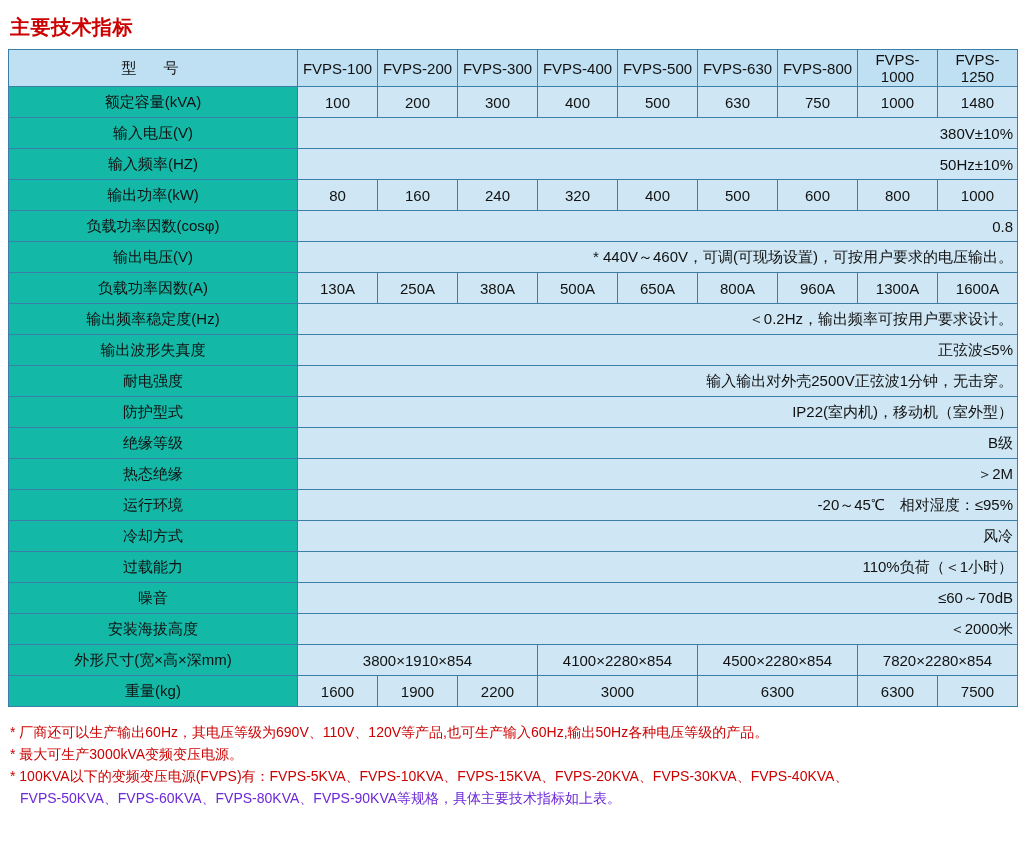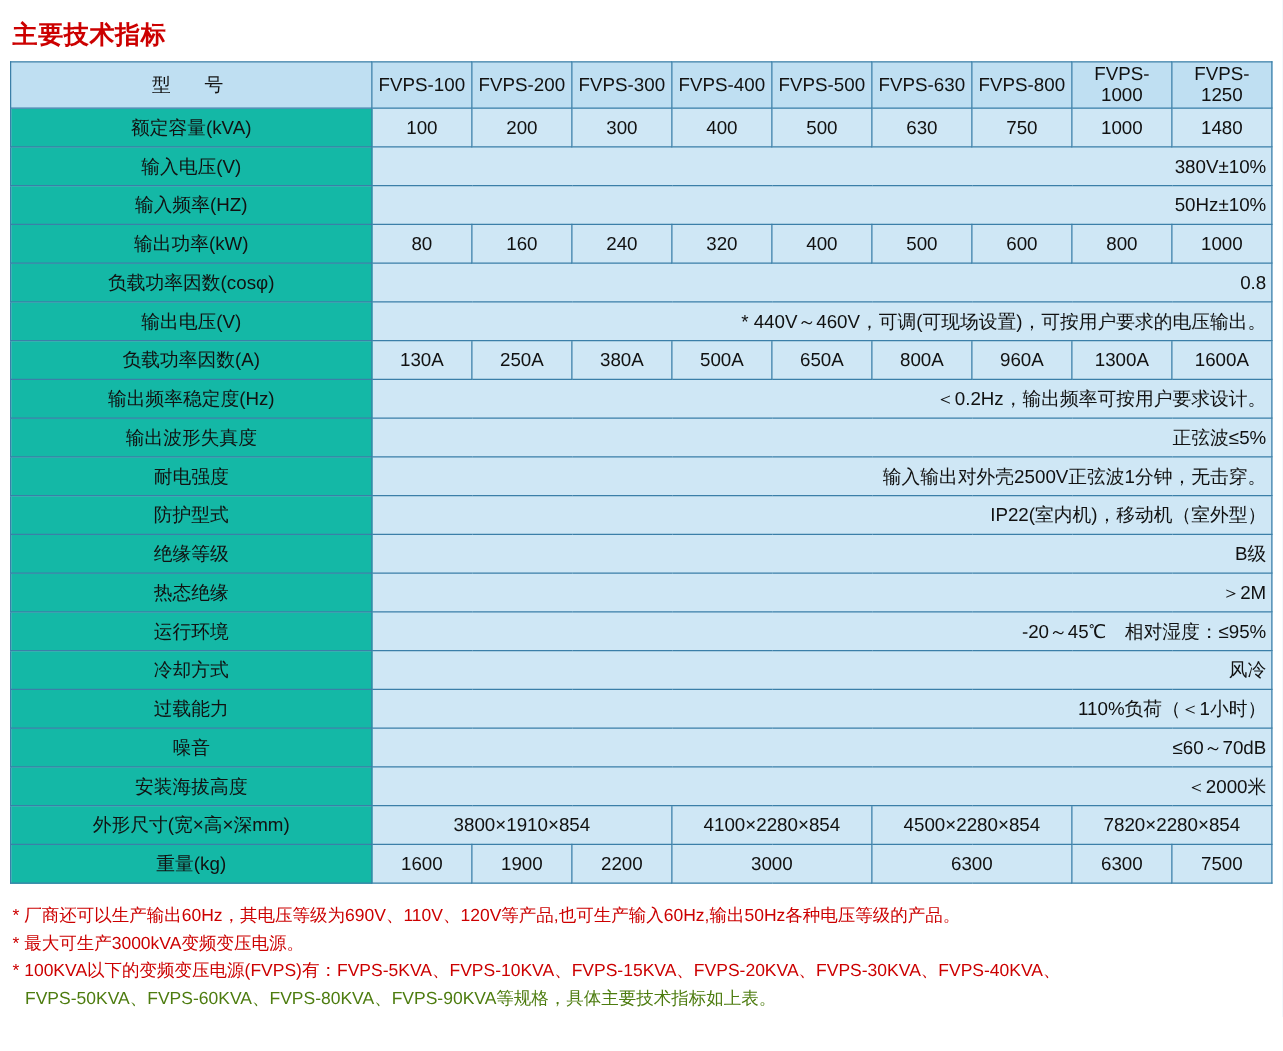--- a/index.html
+++ b/index.html
@@ -80,21 +80,21 @@
   }
   .notes {
     margin: 14px 0 0 10px;
   }
   .note {
     color: #cc0000;
     font-size: 14px;
     line-height: 22px;
   }
   .note-cont {
-    color: #4d7c0f;
+    color: #6d28d9;
     font-size: 14px;
     line-height: 22px;
     padding-left: 10px;
   }
 </style>
 </head>
 <body>
 
 <div class="page">
 

